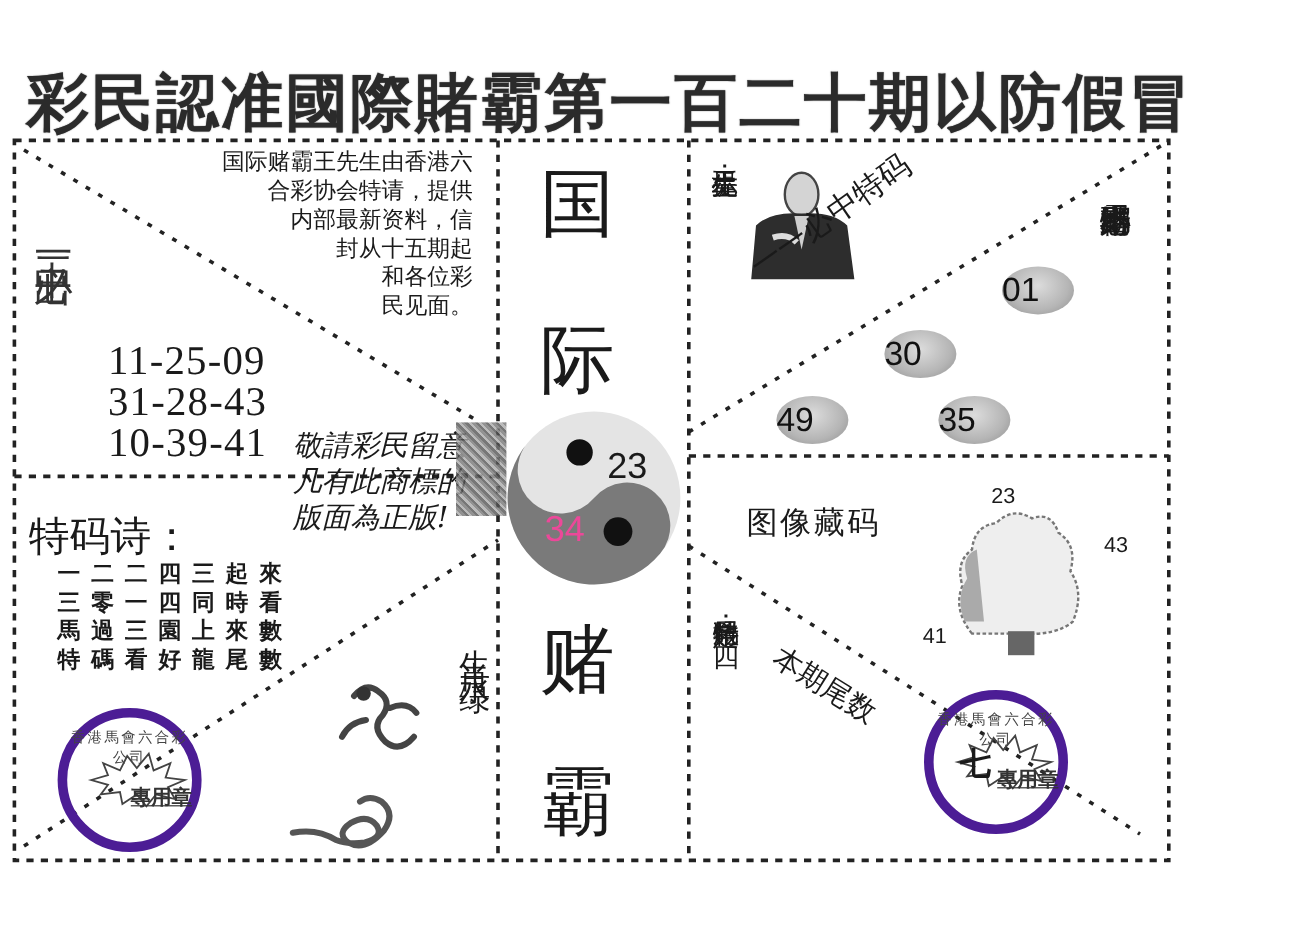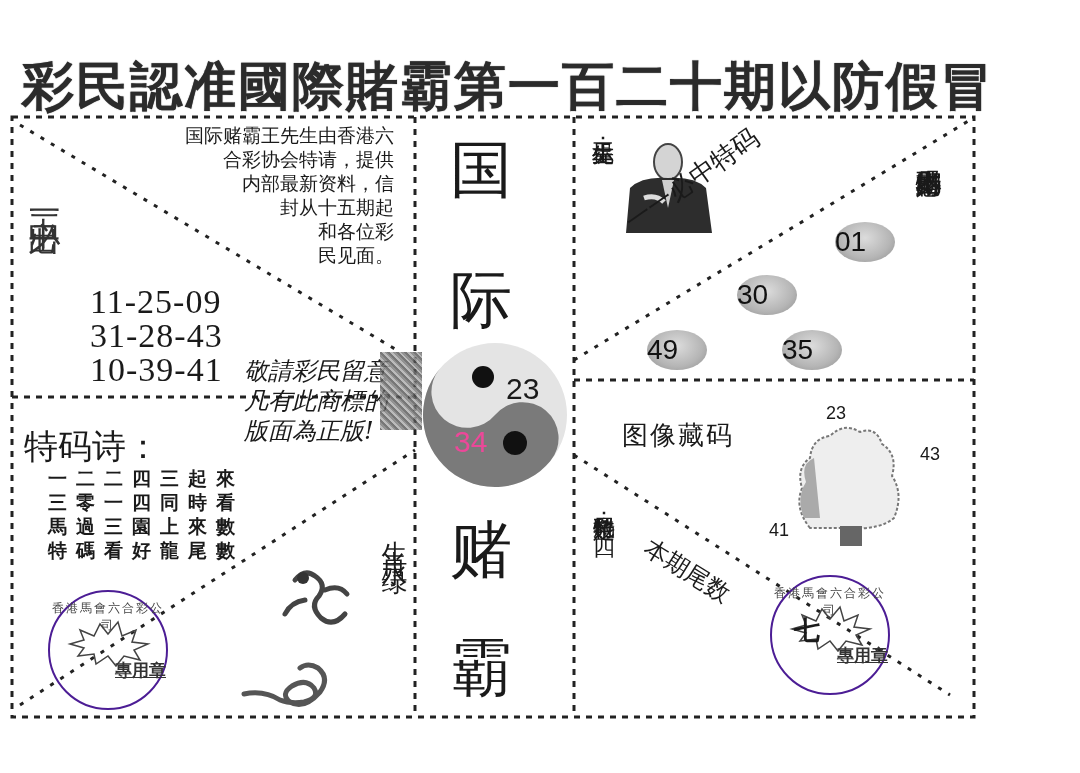--- a/index.html
+++ b/index.html
@@ -32,21 +32,21 @@
   .diag1 { left:618px; top:210px; font-size:26px; transform:rotate(-35deg); transform-origin:left top; white-space:nowrap; font-family:"DejaVu Sans","Liberation Sans",sans-serif; }
   .ball { width:60px; height:40px; border-radius:50%;
     background: radial-gradient(ellipse at 50% 40%, #dcdcdc 0%, #b5b5b5 60%, #8d8d8d 100%);
     font-family:"Liberation Sans","DejaVu Sans",sans-serif; font-size:28px; text-align:left; line-height:40px; color:#111; }
   .rightvert { left:914px; top:150px; font-size:26px; line-height:30px; font-family:"DejaVu Sans","Liberation Sans",sans-serif; }
   .imgcode { left:622px; top:418px; font-size:26px; letter-spacing:2px; font-family:"DejaVu Sans","Liberation Sans",sans-serif; }
   .tree { left:790px; top:418px; width:120px; height:130px; }
   .tnum { font-family:"Liberation Sans","DejaVu Sans",sans-serif; font-size:18px; }
   .tail { left:592px; top:500px; font-size:22px; line-height:25px; font-family:"DejaVu Sans","Liberation Sans",sans-serif; }
   .diag2 { left:655px; top:532px; font-size:24px; transform:rotate(32deg); transform-origin:left top; white-space:nowrap; font-family:"DejaVu Sans","Liberation Sans",sans-serif; }
-  .seal { width:120px; height:120px; border:2px solid #4c1d95; border-radius:50%; }
+  .seal { width:120px; height:120px; border:8px solid #4c1d95; border-radius:50%; }
   .seal-label { position:absolute; left:0; width:100%; bottom:26px; text-align:right; font-size:17px; font-weight:bold; text-decoration:underline; color:#333; }
   .seal-ring { position:absolute; left:0; top:8px; width:100%; text-align:center; font-size:12px; color:#444; letter-spacing:2px; }
 </style>
 </head>
 <body>
 
 <div class="abs title">彩民認准國際賭霸第一百二十期以防假冒</div>
 
 <svg class="lines" width="1080" height="773">
   <g stroke="#222" stroke-width="3" stroke-dasharray="6 6" fill="none">

